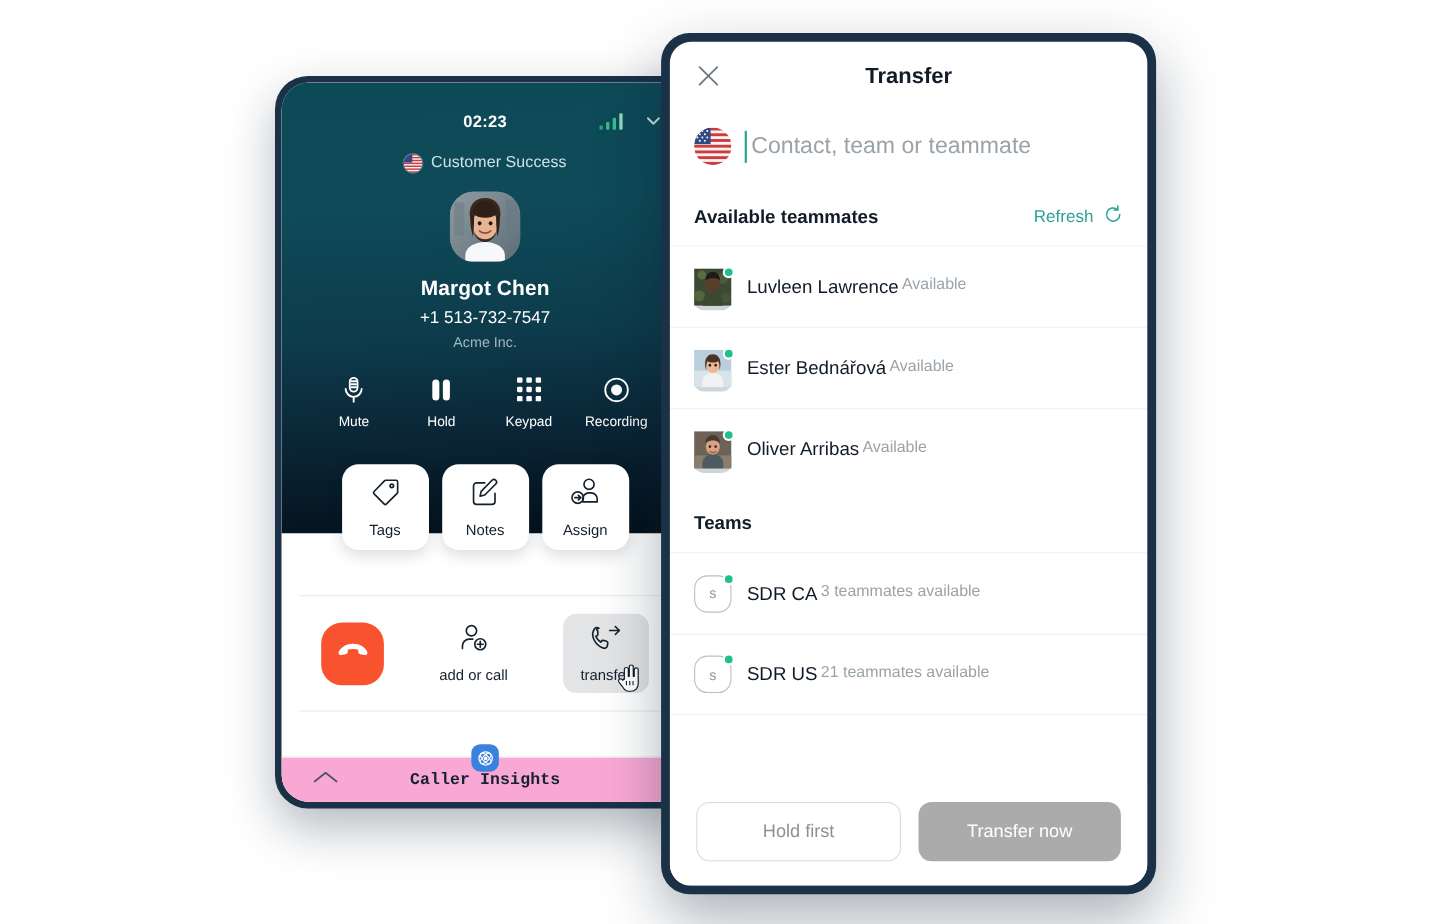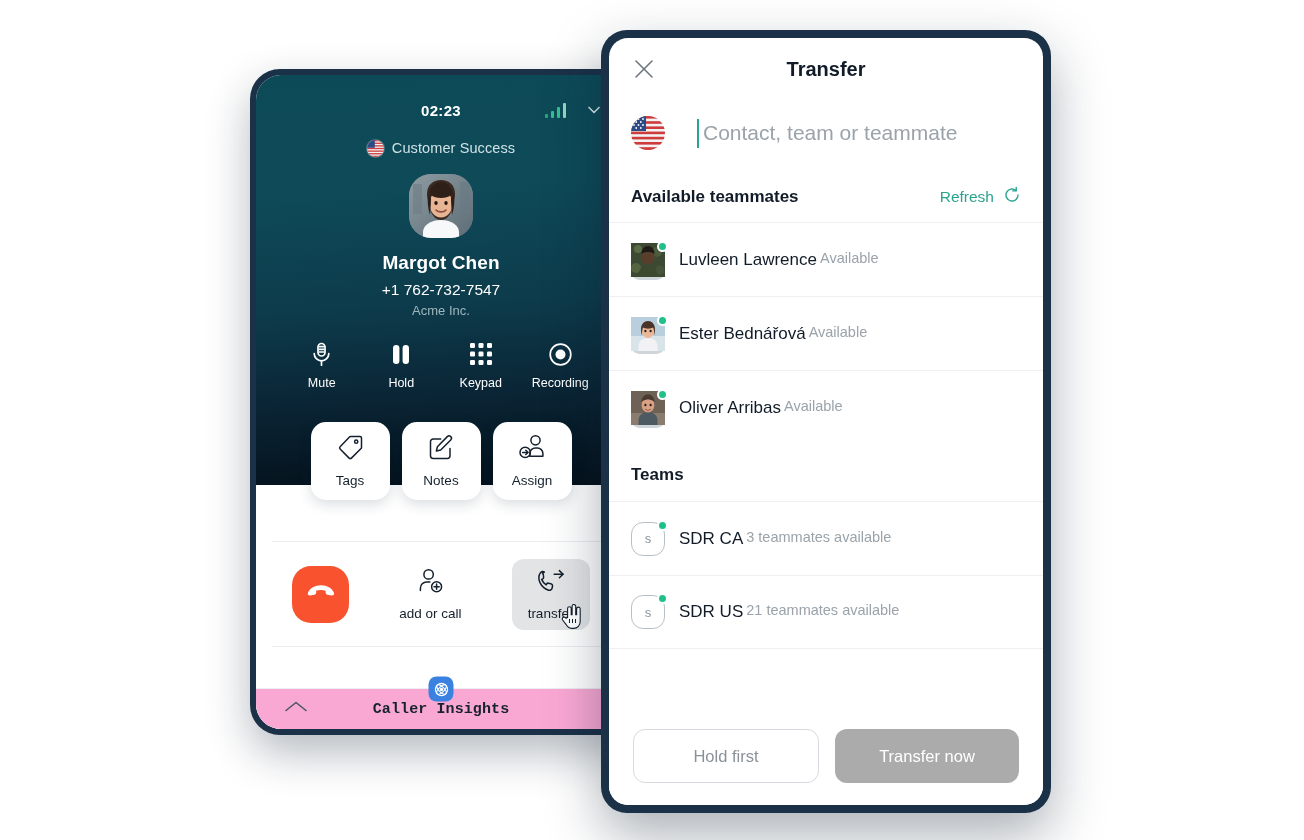--- a/index.html
+++ b/index.html
@@ -191,21 +191,21 @@
   }
   .tp-title { font-size: 20px; font-weight: 700; color: #111c28; }
   .tp-close {
     position: absolute; left: 22px; top: 50%; transform: translateY(-50%);
     width: 26px; height: 26px; cursor: pointer;
     display: flex; align-items: center; justify-content: center;
   }
 
   .tp-search {
     flex: 0 0 auto;
-    display: flex; align-items: center; gap: 32px;
+    display: flex; align-items: center; gap: 12px;
     padding: 16px 22px 30px 22px;
   }
   .tp-flag {
     width: 34px; height: 34px; border-radius: 50%; overflow: hidden; flex: 0 0 auto;
   }
   .tp-inputwrap { position: relative; flex: 1 1 auto; display: flex; align-items: center; }
   .caret { width: 2px; height: 29px; background: #2aa391; flex: 0 0 auto; }
   .tp-input {
     border: none; outline: none; background: transparent;
     font-family: "Liberation Sans", sans-serif;
@@ -331,21 +331,21 @@
             <path d="M20 19c2-7 7-11 12-11s10 4 12 11c0 0-3 5-12 5s-12-5-12-5z" fill="#2e2018"></path>
             <path d="M19 19c-1 8 0 16 2 22 1-10 1-17 1-17z" fill="#2e2018"></path>
             <path d="M45 19c1 8 0 16-2 22-1-10-1-17-1-17z" fill="#2e2018"></path>
             <ellipse cx="27" cy="29" rx="1.7" ry="1.9" fill="#22170f"></ellipse>
             <ellipse cx="37" cy="29" rx="1.7" ry="1.9" fill="#22170f"></ellipse>
             <path d="M27 36c2 2.5 8 2.5 10 0" stroke="#8d4d3c" stroke-width="1.6" fill="none" stroke-linecap="round"></path>
           </svg>
         </div>
 
         <div class="caller-name">Margot Chen</div>
-        <div class="caller-phone">+1 762-732-7547</div>
+        <div class="caller-phone">+1 513-732-7547</div>
         <div class="caller-company">Acme Inc.</div>
 
         <div class="call-controls">
 
           <div class="ctrl">
             <span class="glyph">
               <svg width="19" height="25" viewBox="0 0 19 25" fill="none" stroke="#ffffff" stroke-width="1.7" stroke-linecap="round">
                 <rect x="6" y="1.5" width="7" height="12.5" rx="3.5"></rect>
                 <path d="M2.2 11.5a7.3 7.3 0 0 0 14.6 0"></path>
                 <line x1="9.5" y1="18.8" x2="9.5" y2="23.2"></line>

